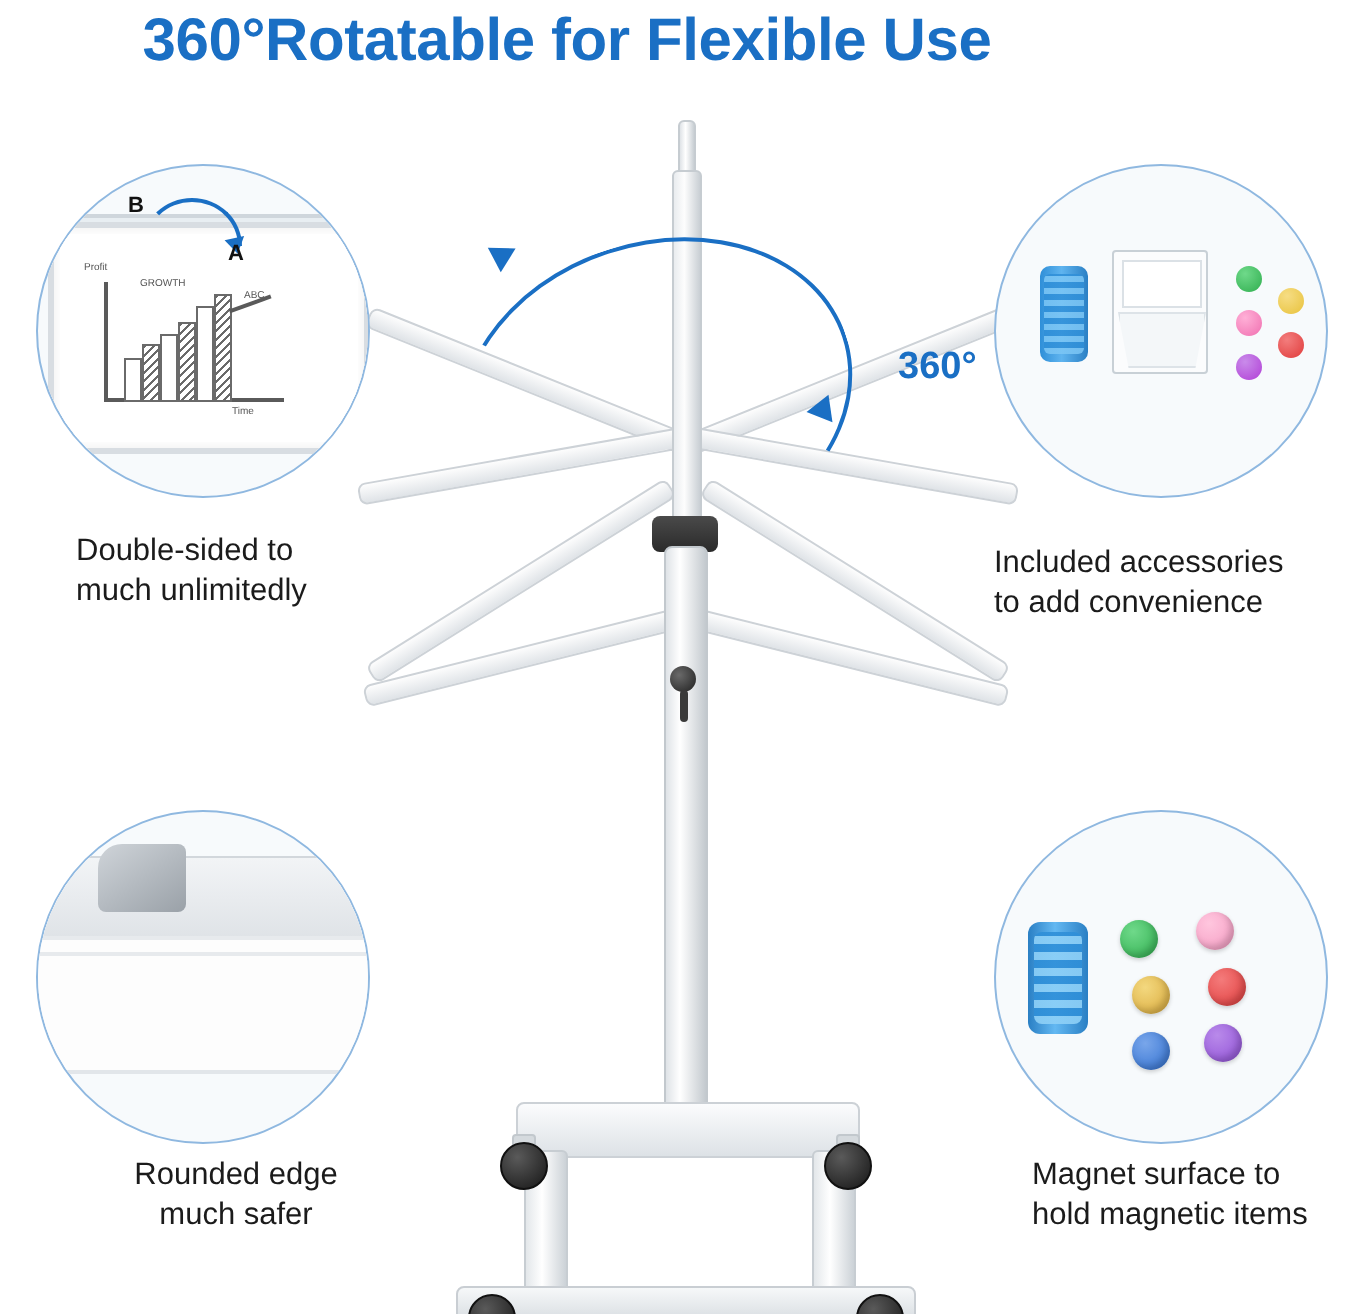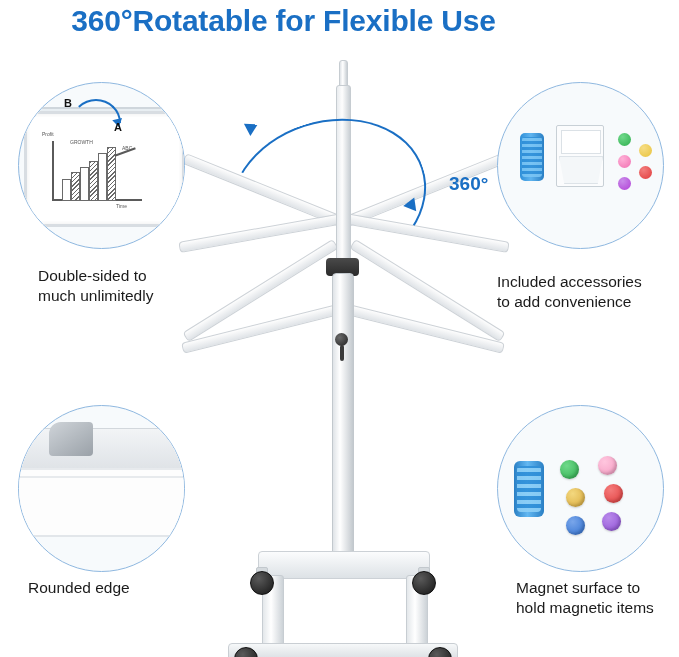--- a/index.html
+++ b/index.html
@@ -103,21 +103,21 @@
     position:absolute;left:-10px;top:22px;width:186px;height:40px;
     background:linear-gradient(180deg,#f2f4f6,#dfe3e7);
     border:1px solid #d2d7dc;border-radius:10px 10px 0 0;
   }
   .corner-cap{
     position:absolute;left:30px;top:16px;width:44px;height:34px;
     background:linear-gradient(145deg,#cfd4d9,#9aa1a8);
     border-radius:12px 4px 4px 4px;
   }
   .edge-line{position:absolute;background:#e7eaed;}
-  #cap-bl{left:28px;top:578px;width:180px;}
+  #cap-bl{left:28px;top:578px;width:180px;text-align:center;}
 
   
   #c-br{left:497px;top:405px;width:165px;height:165px;}
   .mag2{position:absolute;width:19px;height:19px;border-radius:50%;
     box-shadow:inset -2px -2px 3px rgba(0,0,0,.18), 0 1px 2px rgba(0,0,0,.18);}
   .eraser2{
     position:absolute;left:16px;top:55px;width:30px;height:56px;
     border-radius:6px;
     background:linear-gradient(90deg,#2a7fc4,#63b8f2 45%,#2a7fc4);
   }
@@ -287,20 +287,21 @@
 
   <div class="circle" id="c-bl">
     <div class="edge-board"></div>
     <div class="edge-frame"></div>
     <div class="corner-cap"></div>
     <div class="edge-line" style="left:-10px;top:62px;width:186px;height:2px;"></div>
     <div class="edge-line" style="left:-10px;top:70px;width:186px;height:2px;"></div>
   </div>
   <div class="cap" id="cap-bl">
     <div>Rounded edge</div>
+    <div>much safer</div>
   </div>
 
   <div class="circle" id="c-br">
     <div class="eraser2"></div>
     <div class="mag2" style="left:62px;top:54px;background:radial-gradient(circle at 35% 30%,#6fd98a,#2fae4e);"></div>
     <div class="mag2" style="left:100px;top:50px;background:radial-gradient(circle at 35% 30%,#ffc6de,#f49ac1);"></div>
     <div class="mag2" style="left:68px;top:82px;background:radial-gradient(circle at 35% 30%,#f3d87f,#d9a93a);"></div>
     <div class="mag2" style="left:106px;top:78px;background:radial-gradient(circle at 35% 30%,#f47b7b,#e03b3b);"></div>
     <div class="mag2" style="left:68px;top:110px;background:radial-gradient(circle at 35% 30%,#79a6ea,#2f6fd0);"></div>
     <div class="mag2" style="left:104px;top:106px;background:radial-gradient(circle at 35% 30%,#b98aea,#8f4fd6);"></div>

